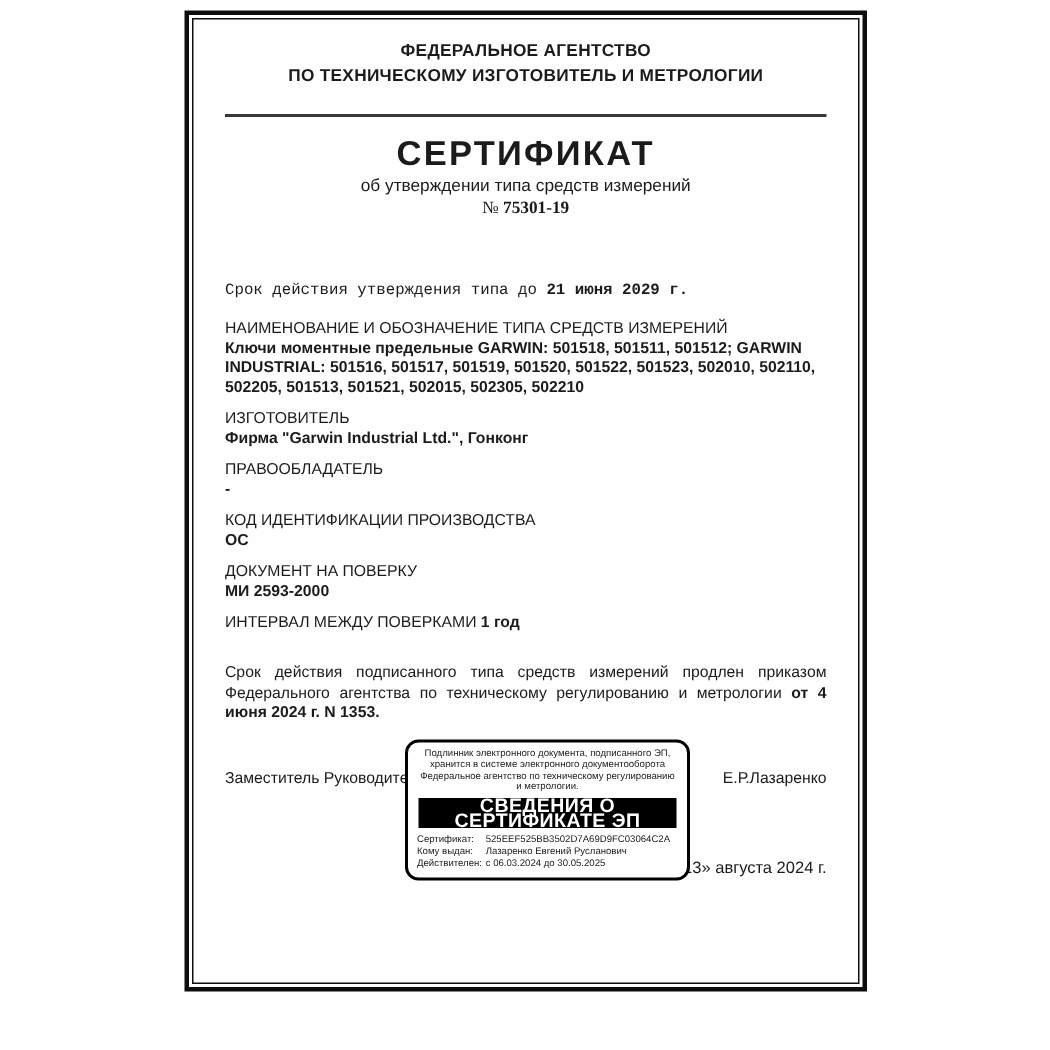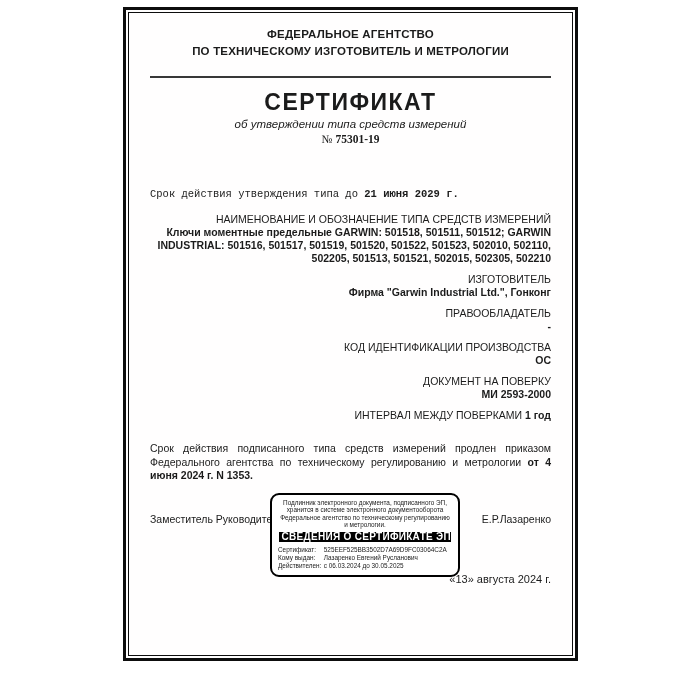--- a/index.html
+++ b/index.html
@@ -50,32 +50,31 @@
     font-weight: bold;
     font-size: 23px;
     line-height: 26px;
     letter-spacing: 1.5px;
   }
   .cert-subtitle {
     text-align: center;
     font-size: 11.5px;
     line-height: 15px;
     margin-top: 2px;
-    font-style: italic;
   }
   .cert-number {
     text-align: center;
     font-size: 11.5px;
     line-height: 15px;
     font-family: Liberation Serif, serif;
   }
   .cert-number .num { font-weight: bold; }
   .validity-line { margin-top: 41px; font-family: Liberation Mono, monospace; }
   .bold, .value { font-weight: bold; }
-  .group { margin-top: 8px; text-align: right; }
+  .group { margin-top: 8px; }
   .group-name { margin-top: 12px; }
   .group .value { font-weight: bold; }
   .extension {
     margin-top: 20px;
     text-align: justify;
     line-height: 13.5px;
   }
   .sig-block {
     position: relative;
     margin-top: 10px;
@@ -96,23 +95,23 @@
     font-size: 6.4px;
     line-height: 7.6px;
     text-align: center;
     color: #222;
   }
   .stamp-bar {
     margin: 3px 1px 4px 1px;
     background: #000;
     color: #fff;
     font-weight: bold;
-    font-size: 10px;
+    font-size: 13px;
     line-height: 10px;
-    text-align: right;
+    text-align: center;
     letter-spacing: .3px;
   }
   .stamp-row {
     font-size: 6.4px;
     line-height: 8.2px;
     text-align: left;
     white-space: nowrap;
   }
   .stamp-row .lbl { display: inline-block; width: 44px; }
   .date-line {

